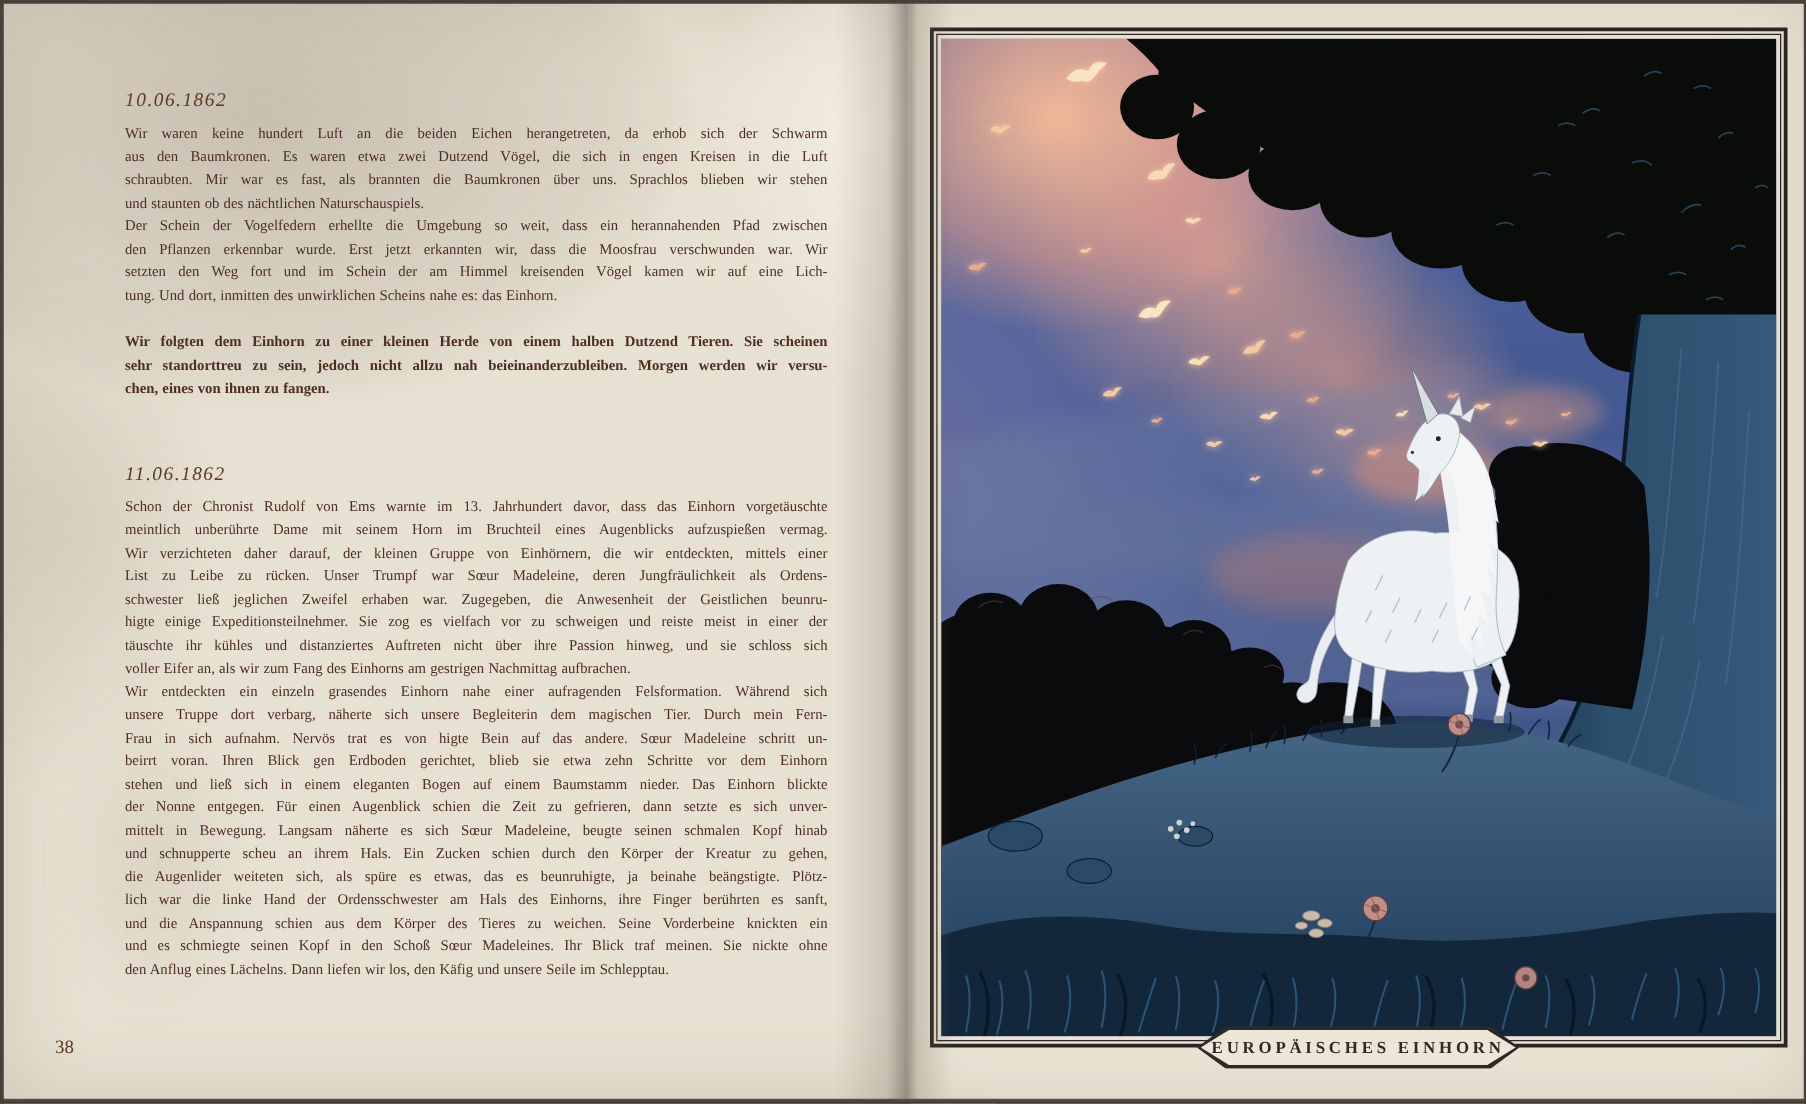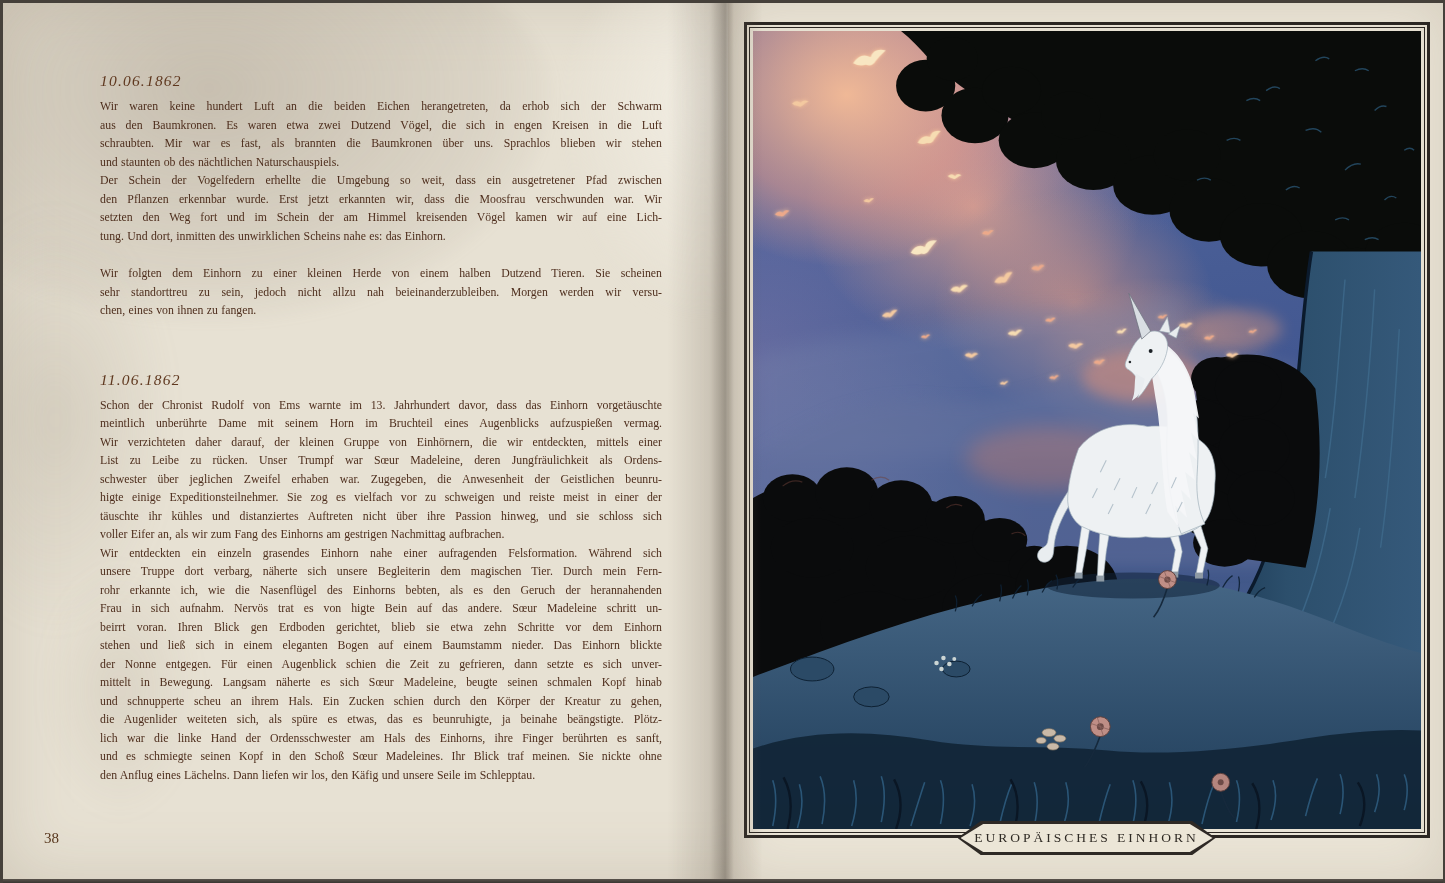--- a/index.html
+++ b/index.html
@@ -20,21 +20,21 @@
           background:radial-gradient(ellipse at 55% 40%,rgba(244,240,230,.8),rgba(244,240,230,0) 70%);
           border-radius:50%;filter:blur(10px);}
   .stain4{left:40px;top:560px;width:160px;height:260px;
           background:radial-gradient(ellipse at 50% 50%,rgba(152,140,120,.15),rgba(152,140,120,0) 70%);
           border-radius:50%;filter:blur(10px);}
   
   .text-col{position:absolute;left:100px;top:72px;width:562px;color:#4e2e1d;}
   .entry + .entry{margin-top:51px;}
   .entry-date{font-style:italic;font-size:15.5px;letter-spacing:1.2px;color:#5f381f;margin:0 0 7px 0;}
   .para{margin:0;}
-  .para.gap{margin-top:19px;}
+  .para.gap{margin-top:19px;font-weight:bold;}
   .jline{font-size:11.8px;line-height:18.5px;text-align:justify;text-align-last:justify;
          word-spacing:.4px;}
   .jline.end{text-align-last:left;}
   .page-number{position:absolute;left:44px;bottom:36px;font-size:15px;font-weight:normal;color:#57361c;}
   
   .frame{position:absolute;left:16px;right:15px;top:22px;bottom:45px;
          border:3px solid #2b2622;padding:2px;}
   .frame-inner{width:100%;height:100%;border:1px solid #2b2622;padding:3px;box-sizing:border-box;}
   .illus{position:relative;width:100%;height:100%;overflow:hidden;
     background:
@@ -48,21 +48,21 @@
       radial-gradient(40% 22% at 58% 10%,rgba(118,108,158,.35),rgba(118,108,158,0) 70%),
       linear-gradient(172deg,#5d6da0 0%,#50639b 18%,#475c94 34%,#415690 50%,#3f5488 64%,#47608c 80%,#546b90 100%);}
   .illus svg{position:absolute;inset:0;width:100%;height:100%;}
   .plate{position:absolute;left:50%;bottom:28px;transform:translateX(-50%);
          width:258px;height:34px;background:#2e2925;z-index:5;
          clip-path:polygon(0% 50%,9% 0%,91% 0%,100% 50%,91% 100%,9% 100%);
          display:flex;align-items:center;justify-content:center;}
   .plate-inner{width:calc(100% - 6px);height:calc(100% - 6px);background:#ece6d7;
          clip-path:polygon(0% 50%,9% 0%,91% 0%,100% 50%,91% 100%,9% 100%);
          display:flex;align-items:center;justify-content:center;}
-  .plate-label{font-size:13.5px;font-weight:400;letter-spacing:3px;color:#2f2a24;white-space:nowrap;text-align:center;}
+  .plate-label{font-size:13.5px;font-weight:700;letter-spacing:3px;color:#2f2a24;white-space:nowrap;text-align:center;}
   
   .gutter{position:absolute;top:0;left:668px;width:110px;height:883px;pointer-events:none;z-index:4;
     background:linear-gradient(90deg,rgba(90,78,64,0) 0%,rgba(96,84,70,.20) 38%,rgba(66,56,46,.45) 52%,rgba(120,108,94,.22) 60%,rgba(233,228,216,0) 86%);}
   .edge{position:absolute;z-index:6;pointer-events:none;}
   .edge-top{left:0;top:0;width:100%;height:3px;background:#45403a;}
   .edge-bottom{left:0;bottom:0;width:100%;height:4px;background:linear-gradient(#5a534c,#3a3531);}
   .edge-left{left:0;top:0;width:3px;height:100%;background:#46413b;}
   .edge-right{right:0;top:0;width:2px;height:100%;background:#46413b;}
 </style>
 </head>
@@ -78,55 +78,55 @@
     <div class="text-col">
         <div class="entry">
           <div class="entry-date">10.06.1862</div>
           <div class="para">
             <div class="jline">Wir waren keine hundert Luft an die beiden Eichen herangetreten, da erhob sich der Schwarm</div>
             <div class="jline">aus den Baumkronen. Es waren etwa zwei Dutzend Vögel, die sich in engen Kreisen in die Luft</div>
             <div class="jline">schraubten. Mir war es fast, als brannten die Baumkronen über uns. Sprachlos blieben wir stehen</div>
             <div class="jline end">und staunten ob des nächtlichen Naturschauspiels.</div>
           </div>
           <div class="para">
-            <div class="jline">Der Schein der Vogelfedern erhellte die Umgebung so weit, dass ein ausgetretener Pfad zwischen</div>
+            <div class="jline">Der Schein der Vogelfedern erhellte die Umgebung so weit, dass ein herannahenden Pfad zwischen</div>
             <div class="jline">den Pflanzen erkennbar wurde. Erst jetzt erkannten wir, dass die Moosfrau verschwunden war. Wir</div>
             <div class="jline">setzten den Weg fort und im Schein der am Himmel kreisenden Vögel kamen wir auf eine Lich-</div>
             <div class="jline end">tung. Und dort, inmitten des unwirklichen Scheins nahe es: das Einhorn.</div>
           </div>
           <div class="para gap">
             <div class="jline">Wir folgten dem Einhorn zu einer kleinen Herde von einem halben Dutzend Tieren. Sie scheinen</div>
             <div class="jline">sehr standorttreu zu sein, jedoch nicht allzu nah beieinanderzubleiben. Morgen werden wir versu-</div>
             <div class="jline end">chen, eines von ihnen zu fangen.</div>
           </div>
         </div>
         <div class="entry">
           <div class="entry-date">11.06.1862</div>
           <div class="para">
             <div class="jline">Schon der Chronist Rudolf von Ems warnte im 13. Jahrhundert davor, dass das Einhorn vorgetäuschte</div>
             <div class="jline">meintlich unberührte Dame mit seinem Horn im Bruchteil eines Augenblicks aufzuspießen vermag.</div>
             <div class="jline">Wir verzichteten daher darauf, der kleinen Gruppe von Einhörnern, die wir entdeckten, mittels einer</div>
             <div class="jline">List zu Leibe zu rücken. Unser Trumpf war Sœur Madeleine, deren Jungfräulichkeit als Ordens-</div>
-            <div class="jline">schwester über jeglichen Zweifel erhaben war. Zugegeben, die Anwesenheit der Geistlichen beunru-</div>
+            <div class="jline">schwester ließ jeglichen Zweifel erhaben war. Zugegeben, die Anwesenheit der Geistlichen beunru-</div>
             <div class="jline">higte einige Expeditionsteilnehmer. Sie zog es vielfach vor zu schweigen und reiste meist in einer der</div>
             <div class="jline">täuschte ihr kühles und distanziertes Auftreten nicht über ihre Passion hinweg, und sie schloss sich</div>
             <div class="jline end">voller Eifer an, als wir zum Fang des Einhorns am gestrigen Nachmittag aufbrachen.</div>
           </div>
           <div class="para">
             <div class="jline">Wir entdeckten ein einzeln grasendes Einhorn nahe einer aufragenden Felsformation. Während sich</div>
             <div class="jline">unsere Truppe dort verbarg, näherte sich unsere Begleiterin dem magischen Tier. Durch mein Fern-</div>
-            <div class="jline">rohr erkannte ich, wie die Nasenflügel des Einhorns bebten, als es den Geruch der herannahenden</div>
             <div class="jline">Frau in sich aufnahm. Nervös trat es von higte Bein auf das andere. Sœur Madeleine schritt un-</div>
             <div class="jline">beirrt voran. Ihren Blick gen Erdboden gerichtet, blieb sie etwa zehn Schritte vor dem Einhorn</div>
             <div class="jline">stehen und ließ sich in einem eleganten Bogen auf einem Baumstamm nieder. Das Einhorn blickte</div>
             <div class="jline">der Nonne entgegen. Für einen Augenblick schien die Zeit zu gefrieren, dann setzte es sich unver-</div>
             <div class="jline">mittelt in Bewegung. Langsam näherte es sich Sœur Madeleine, beugte seinen schmalen Kopf hinab</div>
             <div class="jline">und schnupperte scheu an ihrem Hals. Ein Zucken schien durch den Körper der Kreatur zu gehen,</div>
             <div class="jline">die Augenlider weiteten sich, als spüre es etwas, das es beunruhigte, ja beinahe beängstigte. Plötz-</div>
             <div class="jline">lich war die linke Hand der Ordensschwester am Hals des Einhorns, ihre Finger berührten es sanft,</div>
+            <div class="jline">und die Anspannung schien aus dem Körper des Tieres zu weichen. Seine Vorderbeine knickten ein</div>
             <div class="jline">und es schmiegte seinen Kopf in den Schoß Sœur Madeleines. Ihr Blick traf meinen. Sie nickte ohne</div>
             <div class="jline end">den Anflug eines Lächelns. Dann liefen wir los, den Käfig und unsere Seile im Schlepptau.</div>
           </div>
         </div>
       </div>
     <div class="page-number">38</div>
   </div>
 
   <div class="page page-right">
     <div class="frame">

